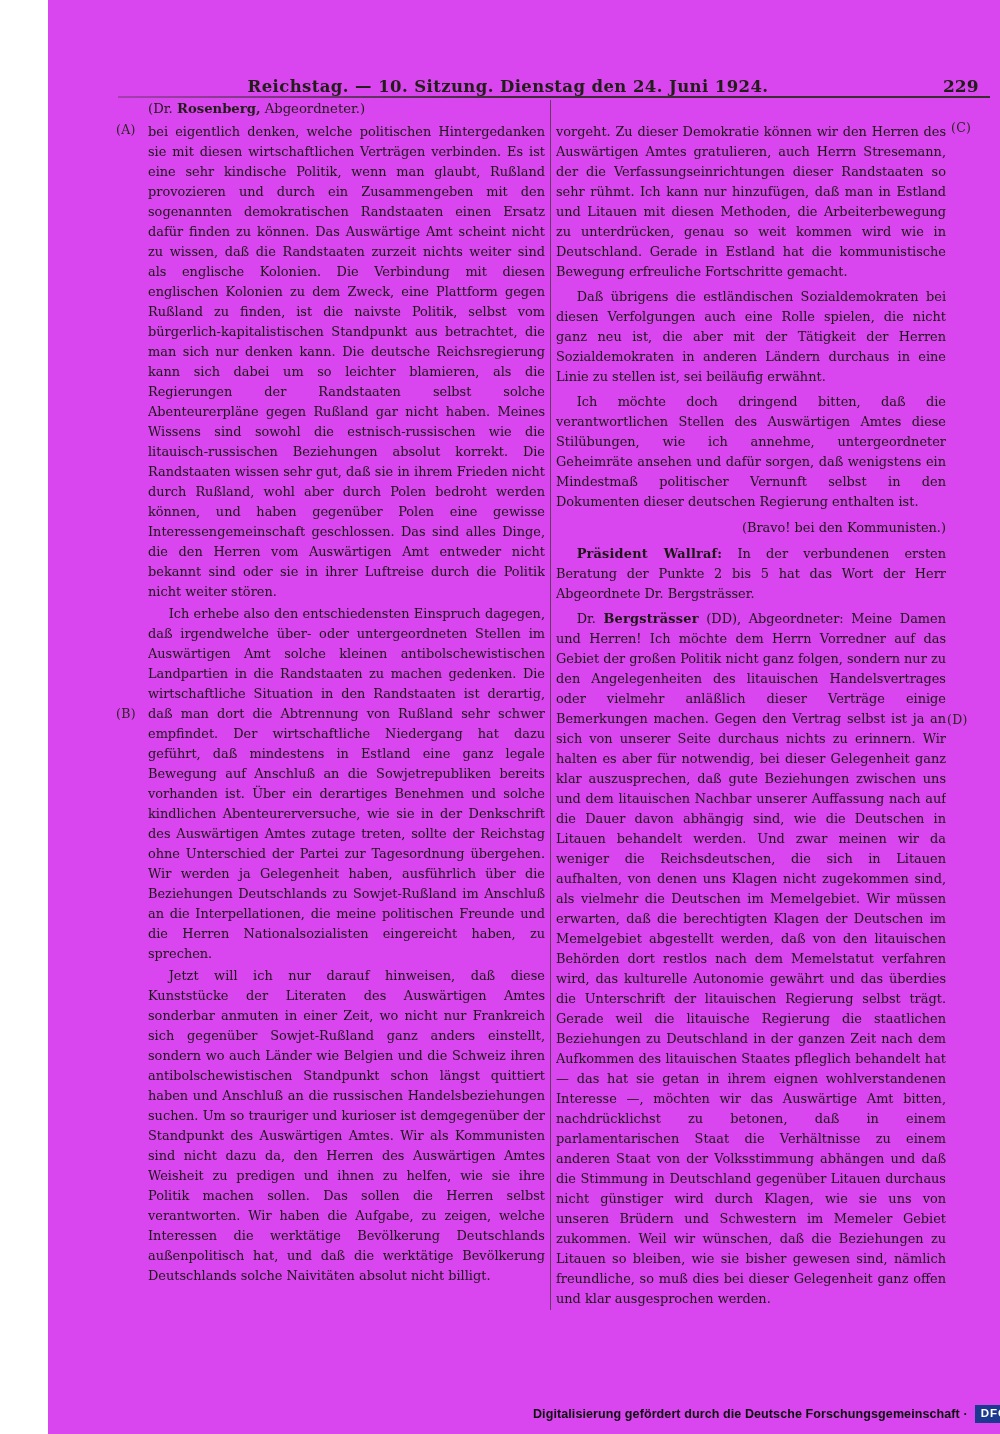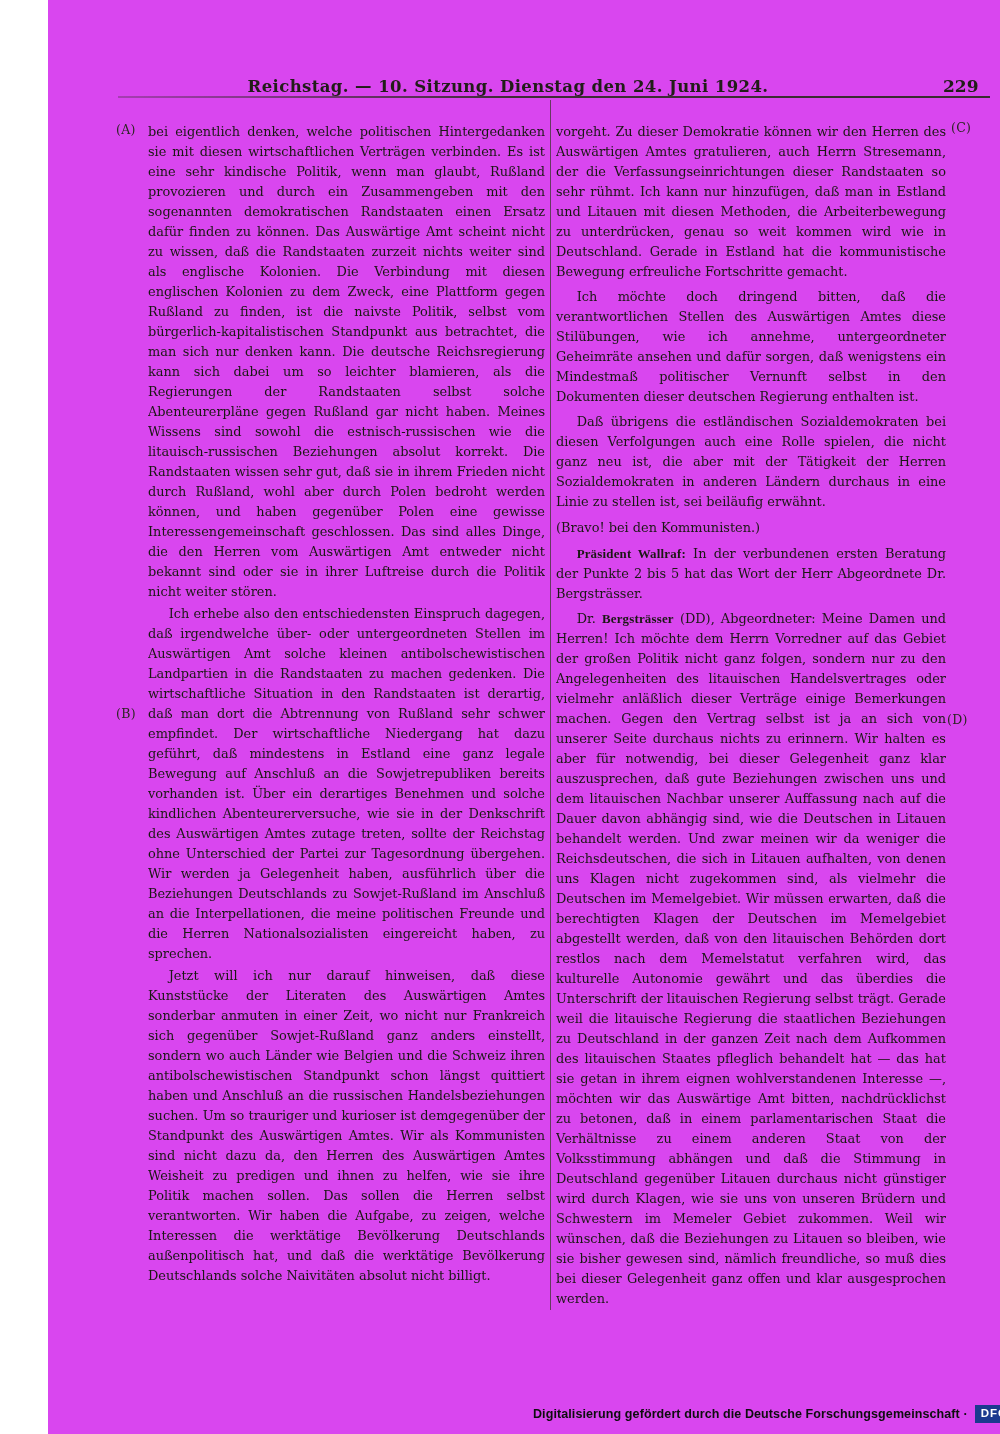--- a/index.html
+++ b/index.html
@@ -52,22 +52,22 @@
   .col-left{left:100px;width:397px;}
   .col-right{left:508px;width:390px;}
   .divider{
     position:absolute;left:502px;top:100px;width:1px;height:1210px;
     background:rgba(62,56,48,.75);
   }
 
   .col p{margin:0;}
   .col p.indent{text-indent:1.6em;margin-top:2px;}
   .col p.space-before{margin-top:5px;}
-  .col p.stage{text-align:left;text-indent:0;margin:6px 0 6px 0;}
-  .col p b{font-weight:700;letter-spacing:.2px;font-family:Liberation Serif, serif;}
+  .col p.stage{text-align:right;text-indent:0;margin:6px 0 6px 0;}
+  .col p b{font-weight:700;letter-spacing:.2px;}
 
   
   .footer{
     position:absolute;right:34px;bottom:11px;
     display:flex;align-items:center;gap:7px;
     font-family:"Liberation Sans", sans-serif;
   }
   .credit{
     font-size:12.5px;font-weight:700;color:#0d0d0d;letter-spacing:.1px;
   }
@@ -84,34 +84,35 @@
 
   <div class="header-title">Reichstag. — 10. Sitzung. Dienstag den 24. Juni 1924.</div>
   <div class="page-number">229</div>
   <div class="header-rule"></div>
 
   <div class="marker marker-a">(A)</div>
   <div class="marker marker-b">(B)</div>
   <div class="marker marker-c">(C)</div>
   <div class="marker marker-d">(D)</div>
 
+  <div class="speaker-note"><span>(Dr. </span><b>Rosenberg,</b><span> Abgeordneter.)</span></div>
 
   <div class="col col-left">
     <p>bei eigentlich denken, welche politischen Hintergedanken sie mit diesen wirtschaftlichen Verträgen verbinden. Es ist eine sehr kindische Politik, wenn man glaubt, Rußland provozieren und durch ein Zusammengeben mit den sogenannten demokratischen Randstaaten einen Ersatz dafür finden zu können. Das Auswärtige Amt scheint nicht zu wissen, daß die Randstaaten zurzeit nichts weiter sind als englische Kolonien. Die Verbindung mit diesen englischen Kolonien zu dem Zweck, eine Plattform gegen Rußland zu finden, ist die naivste Politik, selbst vom bürgerlich-kapitalistischen Standpunkt aus betrachtet, die man sich nur denken kann. Die deutsche Reichsregierung kann sich dabei um so leichter blamieren, als die Regierungen der Randstaaten selbst solche Abenteurerpläne gegen Rußland gar nicht haben. Meines Wissens sind sowohl die estnisch-russischen wie die litauisch-russischen Beziehungen absolut korrekt. Die Randstaaten wissen sehr gut, daß sie in ihrem Frieden nicht durch Rußland, wohl aber durch Polen bedroht werden können, und haben gegenüber Polen eine gewisse Interessengemeinschaft geschlossen. Das sind alles Dinge, die den Herren vom Auswärtigen Amt entweder nicht bekannt sind oder sie in ihrer Luftreise durch die Politik nicht weiter stören.</p>
     <p class="indent">Ich erhebe also den entschiedensten Einspruch dagegen, daß irgendwelche über- oder untergeordneten Stellen im Auswärtigen Amt solche kleinen antibolschewistischen Landpartien in die Randstaaten zu machen gedenken. Die wirtschaftliche Situation in den Randstaaten ist derartig, daß man dort die Abtrennung von Rußland sehr schwer empfindet. Der wirtschaftliche Niedergang hat dazu geführt, daß mindestens in Estland eine ganz legale Bewegung auf Anschluß an die Sowjetrepubliken bereits vorhanden ist. Über ein derartiges Benehmen und solche kindlichen Abenteurerversuche, wie sie in der Denkschrift des Auswärtigen Amtes zutage treten, sollte der Reichstag ohne Unterschied der Partei zur Tagesordnung übergehen. Wir werden ja Gelegenheit haben, ausführlich über die Beziehungen Deutschlands zu Sowjet-Rußland im Anschluß an die Interpellationen, die meine politischen Freunde und die Herren Nationalsozialisten eingereicht haben, zu sprechen.</p>
     <p class="indent">Jetzt will ich nur darauf hinweisen, daß diese Kunststücke der Literaten des Auswärtigen Amtes sonderbar anmuten in einer Zeit, wo nicht nur Frankreich sich gegenüber Sowjet-Rußland ganz anders einstellt, sondern wo auch Länder wie Belgien und die Schweiz ihren antibolschewistischen Standpunkt schon längst quittiert haben und Anschluß an die russischen Handelsbeziehungen suchen. Um so trauriger und kurioser ist demgegenüber der Standpunkt des Auswärtigen Amtes. Wir als Kommunisten sind nicht dazu da, den Herren des Auswärtigen Amtes Weisheit zu predigen und ihnen zu helfen, wie sie ihre Politik machen sollen. Das sollen die Herren selbst verantworten. Wir haben die Aufgabe, zu zeigen, welche Interessen die werktätige Bevölkerung Deutschlands außenpolitisch hat, und daß die werktätige Bevölkerung Deutschlands solche Naivitäten absolut nicht billigt.</p>
 
   </div>
 
   <div class="divider"></div>
 
   <div class="col col-right">
     <p>vorgeht. Zu dieser Demokratie können wir den Herren des Auswärtigen Amtes gratulieren, auch Herrn Stresemann, der die Verfassungseinrichtungen dieser Randstaaten so sehr rühmt. Ich kann nur hinzufügen, daß man in Estland und Litauen mit diesen Methoden, die Arbeiterbewegung zu unterdrücken, genau so weit kommen wird wie in Deutschland. Gerade in Estland hat die kommunistische Bewegung erfreuliche Fortschritte gemacht.</p>
+    <p class="indent space-before">Daß übrigens die estländischen Sozialdemokraten bei diesen Verfolgungen auch eine Rolle spielen, die nicht ganz neu ist, die aber mit der Tätigkeit der Herren Sozialdemokraten in anderen Ländern durchaus in eine Linie zu stellen ist, sei beiläufig erwähnt.</p>
     <p class="indent space-before">Ich möchte doch dringend bitten, daß die verantwortlichen Stellen des Auswärtigen Amtes diese Stilübungen, wie ich annehme, untergeordneter Geheimräte ansehen und dafür sorgen, daß wenigstens ein Mindestmaß politischer Vernunft selbst in den Dokumenten dieser deutschen Regierung enthalten ist.</p>
-    <p class="indent space-before">Daß übrigens die estländischen Sozialdemokraten bei diesen Verfolgungen auch eine Rolle spielen, die nicht ganz neu ist, die aber mit der Tätigkeit der Herren Sozialdemokraten in anderen Ländern durchaus in eine Linie zu stellen ist, sei beiläufig erwähnt.</p>
     <p class="stage">(Bravo! bei den Kommunisten.)</p>
     <p class="indent space-before"><b>Präsident Wallraf:</b><span> In der verbundenen ersten Beratung der Punkte 2 bis 5 hat das Wort der Herr Abgeordnete Dr. Bergsträsser.</span></p>
     <p class="indent space-before"><span>Dr. </span><b>Bergsträsser</b><span> (DD), Abgeordneter: Meine Damen und Herren! Ich möchte dem Herrn Vorredner auf das Gebiet der großen Politik nicht ganz folgen, sondern nur zu den Angelegenheiten des litauischen Handelsvertrages oder vielmehr anläßlich dieser Verträge einige Bemerkungen machen. Gegen den Vertrag selbst ist ja an sich von unserer Seite durchaus nichts zu erinnern. Wir halten es aber für notwendig, bei dieser Gelegenheit ganz klar auszusprechen, daß gute Beziehungen zwischen uns und dem litauischen Nachbar unserer Auffassung nach auf die Dauer davon abhängig sind, wie die Deutschen in Litauen behandelt werden. Und zwar meinen wir da weniger die Reichsdeutschen, die sich in Litauen aufhalten, von denen uns Klagen nicht zugekommen sind, als vielmehr die Deutschen im Memelgebiet. Wir müssen erwarten, daß die berechtigten Klagen der Deutschen im Memelgebiet abgestellt werden, daß von den litauischen Behörden dort restlos nach dem Memelstatut verfahren wird, das kulturelle Autonomie gewährt und das überdies die Unterschrift der litauischen Regierung selbst trägt. Gerade weil die litauische Regierung die staatlichen Beziehungen zu Deutschland in der ganzen Zeit nach dem Aufkommen des litauischen Staates pfleglich behandelt hat — das hat sie getan in ihrem eignen wohlverstandenen Interesse —, möchten wir das Auswärtige Amt bitten, nachdrücklichst zu betonen, daß in einem parlamentarischen Staat die Verhältnisse zu einem anderen Staat von der Volksstimmung abhängen und daß die Stimmung in Deutschland gegenüber Litauen durchaus nicht günstiger wird durch Klagen, wie sie uns von unseren Brüdern und Schwestern im Memeler Gebiet zukommen. Weil wir wünschen, daß die Beziehungen zu Litauen so bleiben, wie sie bisher gewesen sind, nämlich freundliche, so muß dies bei dieser Gelegenheit ganz offen und klar ausgesprochen werden.</span></p>
 
   </div>
 
   <div class="footer">
     <span class="credit">Digitalisierung gefördert durch die Deutsche Forschungsgemeinschaft ·</span>
     <span class="dfg-logo">DFG</span>
   </div>

